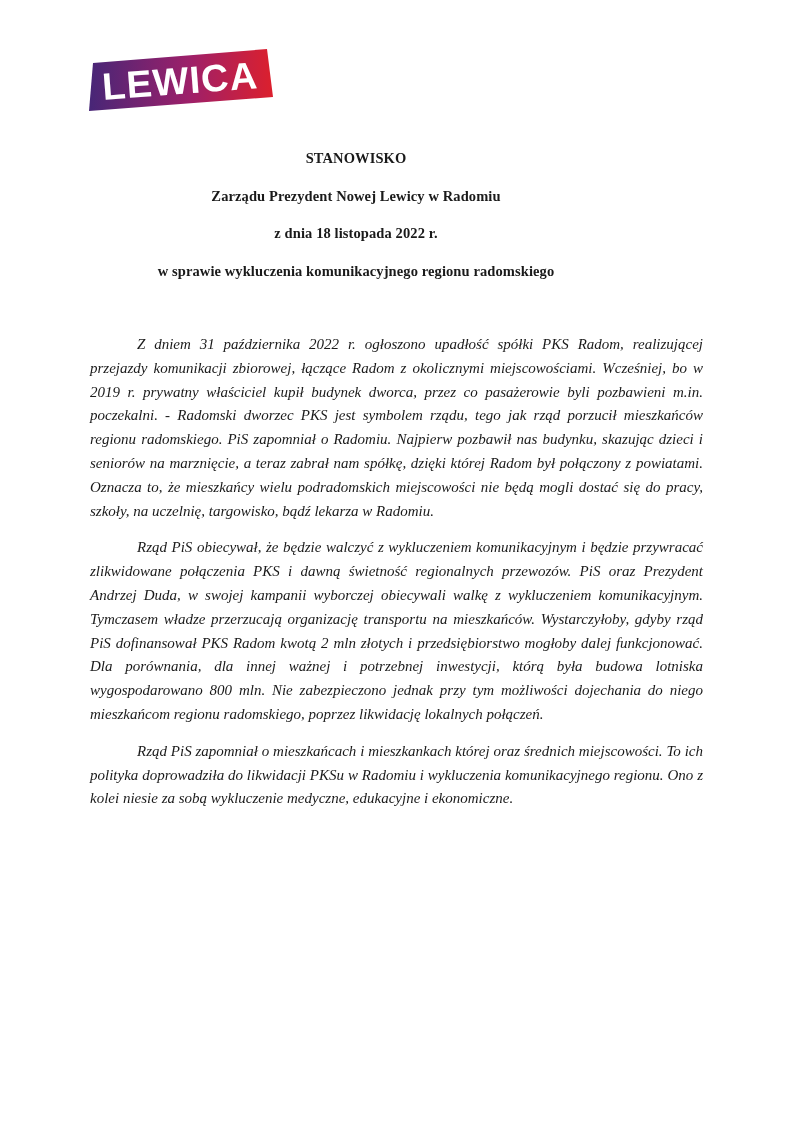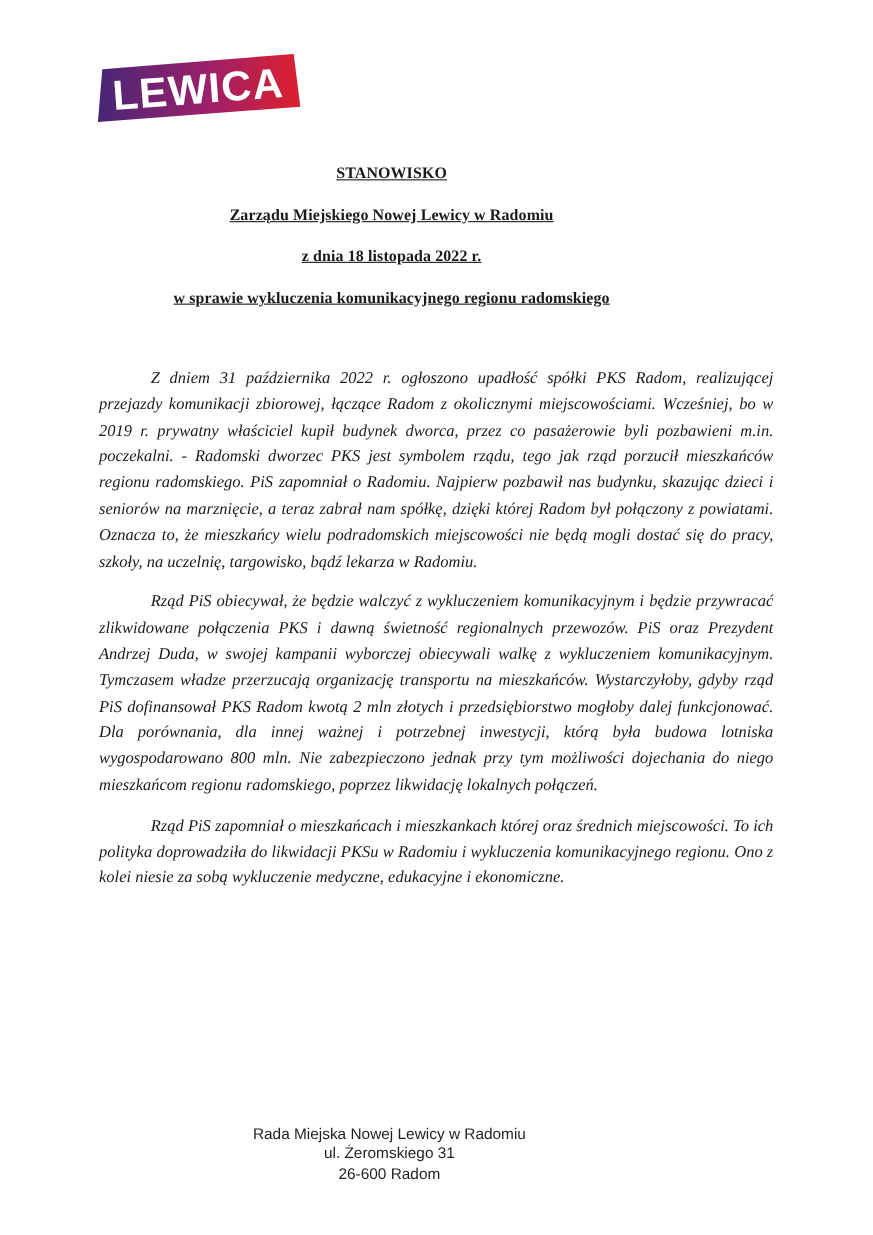--- a/index.html
+++ b/index.html
@@ -23,21 +23,21 @@
   .doc-header {
     position: absolute;
     left: 90px;
     top: 140px;
     width: 532px;
     text-align: center;
     font-weight: bold;
     font-size: 14.5px;
     letter-spacing: 0.1px;
   }
-  .doc-header .h-line { line-height: 37.6px; white-space: nowrap; text-decoration: underline; }
+  .doc-header .h-line { line-height: 37.6px; white-space: nowrap; }
   .doc-body {
     position: absolute;
     left: 90px;
     top: 333px;
     width: 613px;
     font-size: 15px;
     line-height: 23.8px;
     text-align: justify;
     font-style: italic;
   }
@@ -69,30 +69,25 @@
           <stop offset="100%" stop-color="#DC202D"></stop>
         </linearGradient>
       </defs>
       <polygon points="13,33 187,19 193,67 9,81" fill="url(#lewica-grad)"></polygon>
       <text x="100" y="64" text-anchor="middle" transform="rotate(-4.4 100 50)" font-family="Liberation Sans, sans-serif" font-weight="bold" font-size="38" letter-spacing="1" fill="#FFFFFF">LEWICA</text>
     </svg>
   </div>
 
   <div class="doc-header">
     <div class="h-line">STANOWISKO</div>
-    <div class="h-line">Zarządu Miejskiego Nowej Lewicy w Radomiu</div>
+    <div class="h-line">Zarządu Prezydent Nowej Lewicy w Radomiu</div>
     <div class="h-line">z dnia 18 listopada 2022 r.</div>
     <div class="h-line">w sprawie wykluczenia komunikacyjnego regionu radomskiego</div>
   </div>
 
   <div class="doc-body">
     <p>Z dniem 31 października 2022 r. ogłoszono upadłość spółki PKS Radom, realizującej przejazdy komunikacji zbiorowej, łączące Radom z okolicznymi miejscowościami. Wcześniej, bo w 2019 r. prywatny właściciel kupił budynek dworca, przez co pasażerowie byli pozbawieni m.in. poczekalni. - Radomski dworzec PKS jest symbolem rządu, tego jak rząd porzucił mieszkańców regionu radomskiego. PiS zapomniał o Radomiu. Najpierw pozbawił nas budynku, skazując dzieci i seniorów na marznięcie, a teraz zabrał nam spółkę, dzięki której Radom był połączony z powiatami. Oznacza to, że mieszkańcy wielu podradomskich miejscowości nie będą mogli dostać się do pracy, szkoły, na uczelnię, targowisko, bądź lekarza w Radomiu.</p>
     <p>Rząd PiS obiecywał, że będzie walczyć z wykluczeniem komunikacyjnym i będzie przywracać zlikwidowane połączenia PKS i dawną świetność regionalnych przewozów. PiS oraz Prezydent Andrzej Duda, w swojej kampanii wyborczej obiecywali walkę z wykluczeniem komunikacyjnym. Tymczasem władze przerzucają organizację transportu na mieszkańców. Wystarczyłoby, gdyby rząd PiS dofinansował PKS Radom kwotą 2 mln złotych i przedsiębiorstwo mogłoby dalej funkcjonować. Dla porównania, dla innej ważnej i potrzebnej inwestycji, którą była budowa lotniska wygospodarowano 800 mln. Nie zabezpieczono jednak przy tym możliwości dojechania do niego mieszkańcom regionu radomskiego, poprzez likwidację lokalnych połączeń.</p>
     <p>Rząd PiS zapomniał o mieszkańcach i mieszkankach której oraz średnich miejscowości. To ich polityka doprowadziła do likwidacji PKSu w Radomiu i wykluczenia komunikacyjnego regionu. Ono z kolei niesie za sobą wykluczenie medyczne, edukacyjne i ekonomiczne.</p>
   </div>
 
-  <div class="doc-footer">
-    <div class="f-line">Rada Miejska Nowej Lewicy w Radomiu</div>
-    <div class="f-line">ul. Żeromskiego 31</div>
-    <div class="f-line">26-600 Radom</div>
-  </div>
 
 </div>
 
 </body></html>

